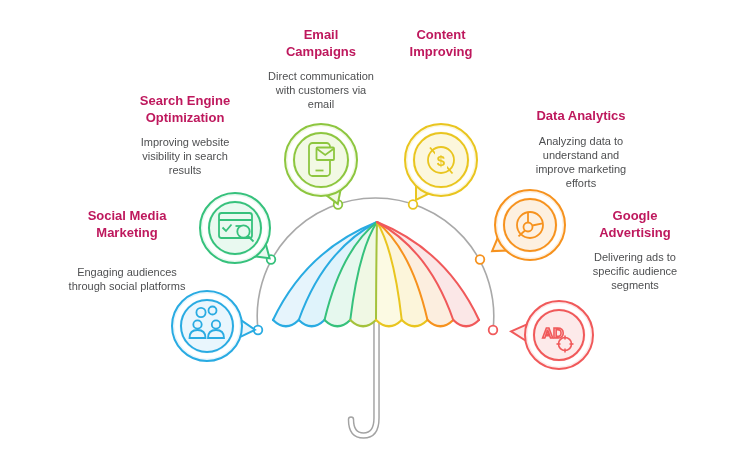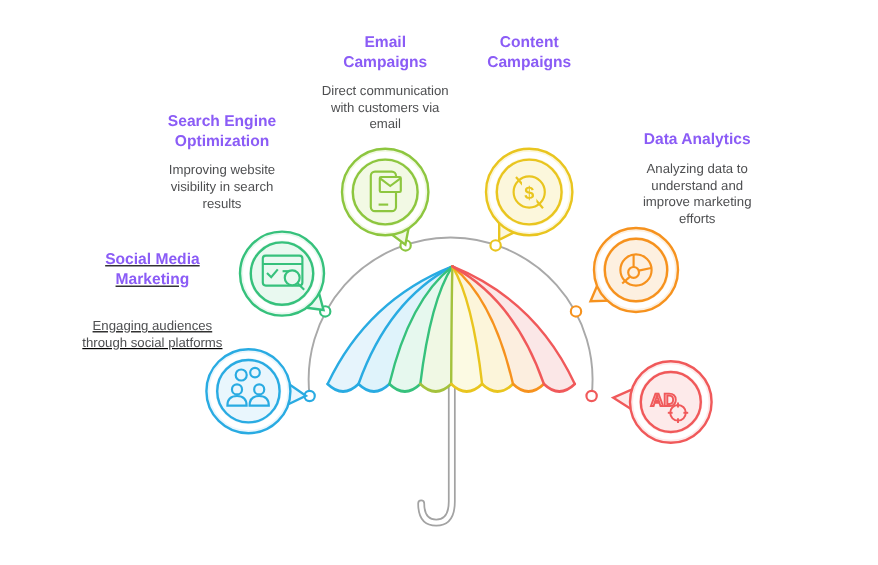--- a/index.html
+++ b/index.html
@@ -1,30 +1,30 @@
 <!DOCTYPE html>
 <html><head>
 <meta charset="utf-8">
 <style>
   html,body{margin:0;padding:0;background:#fff;}
   .stage{position:relative;width:732px;height:471px;background:#ffffff;
          font-family:"Liberation Sans",sans-serif;overflow:hidden;}
   .stage svg{position:absolute;left:0;top:0;}
   .node-text{position:absolute;text-align:center;}
-  .node-text h3{font-size:13px;line-height:16.5px;font-weight:bold;color:#8b5cf6;margin:0 auto 9px auto;}
+  .node-text h3{font-size:13px;line-height:16.5px;font-weight:bold;color:#be185d;margin:0 auto 9px auto;}
   .node-text p{font-size:11px;line-height:14px;color:#4e4f51;margin:0 auto;}
   .nt-email   {left:253px;top:27px;width:136px;}
   .nt-email h3{width:90px;}  .nt-email p{width:106px;text-align:center;}
   .nt-content {left:373px;top:27px;width:136px;}
   .nt-content h3{width:90px;} .nt-content p{width:106px;}
   .nt-seo     {left:115px;top:93px;width:140px;}
   .nt-seo h3{width:120px;}   .nt-seo p{width:118px;}
   .nt-data    {left:511px;top:108px;width:140px;}
   .nt-data p{width:118px;}
-  .nt-social  {left:57px;top:208px;width:140px;text-decoration:underline;}
+  .nt-social  {left:57px;top:208px;width:140px;}
   .nt-social h3{width:100px;} .nt-social p{width:130px;margin-top:24px;}
   .nt-ads     {left:567px;top:208px;width:136px;}
   .nt-ads h3{width:90px;}    .nt-ads p{width:116px;}
 </style>
 </head>
 <body>
 
 <div class="stage">
 
 <svg width="732" height="471" viewBox="0 0 732 471">
@@ -170,32 +170,36 @@
     </g>
   </g>
 </svg>
 
   <div class="node-text nt-email">
     <h3>Email Campaigns</h3>
     <p>Direct communication with customers via email</p>
   </div>
 
   <div class="node-text nt-content">
-    <h3>Content Campaigns</h3>
+    <h3>Content Improving</h3>
   </div>
 
   <div class="node-text nt-data">
     <h3>Data Analytics</h3>
     <p>Analyzing data to understand and improve marketing efforts</p>
   </div>
 
   <div class="node-text nt-seo">
     <h3>Search Engine Optimization</h3>
     <p>Improving website visibility in search results</p>
   </div>
 
   <div class="node-text nt-social">
     <h3>Social Media Marketing</h3>
     <p>Engaging audiences through social platforms</p>
   </div>
 
+  <div class="node-text nt-ads">
+    <h3>Google Advertising</h3>
+    <p>Delivering ads to specific audience segments</p>
+  </div>
 
 </div>
 
 </body></html>

